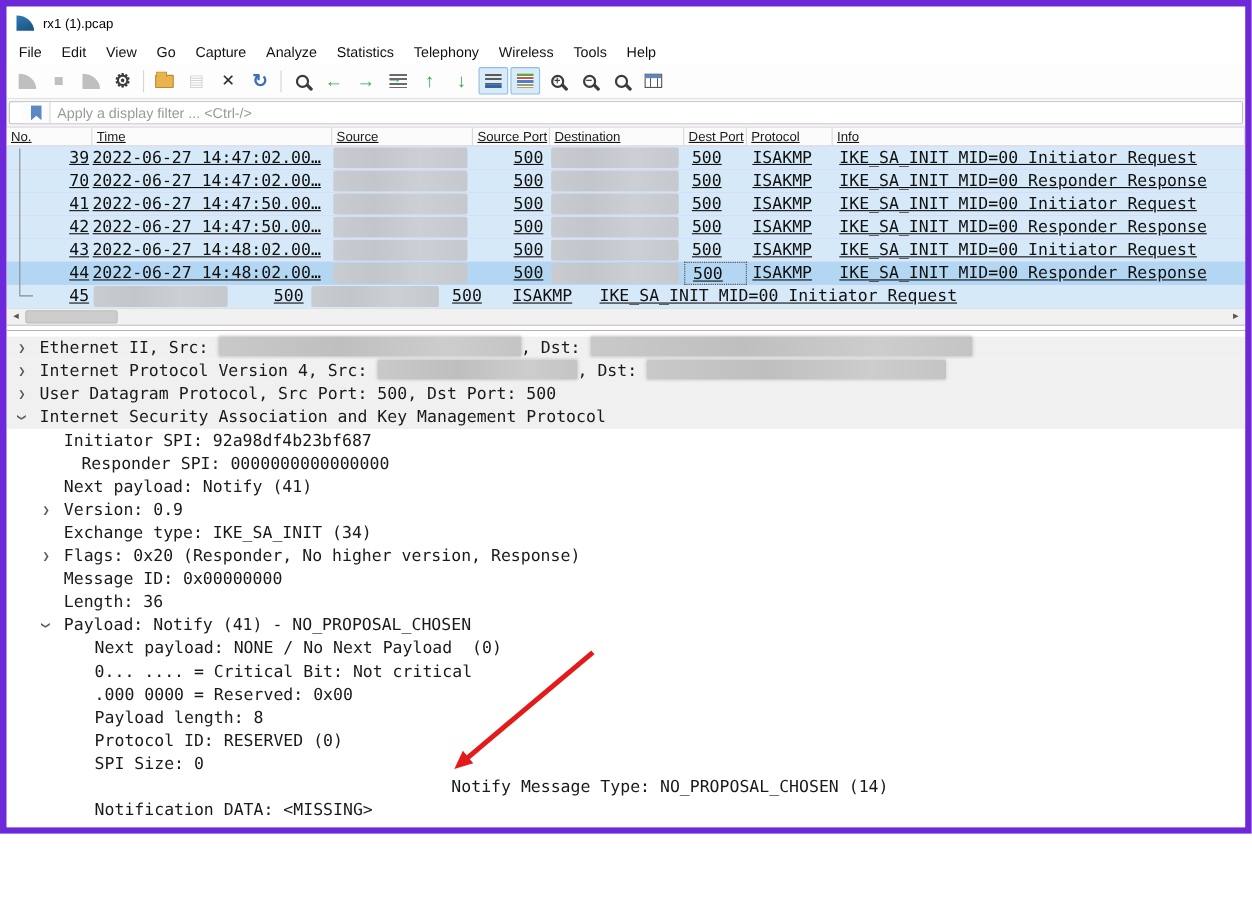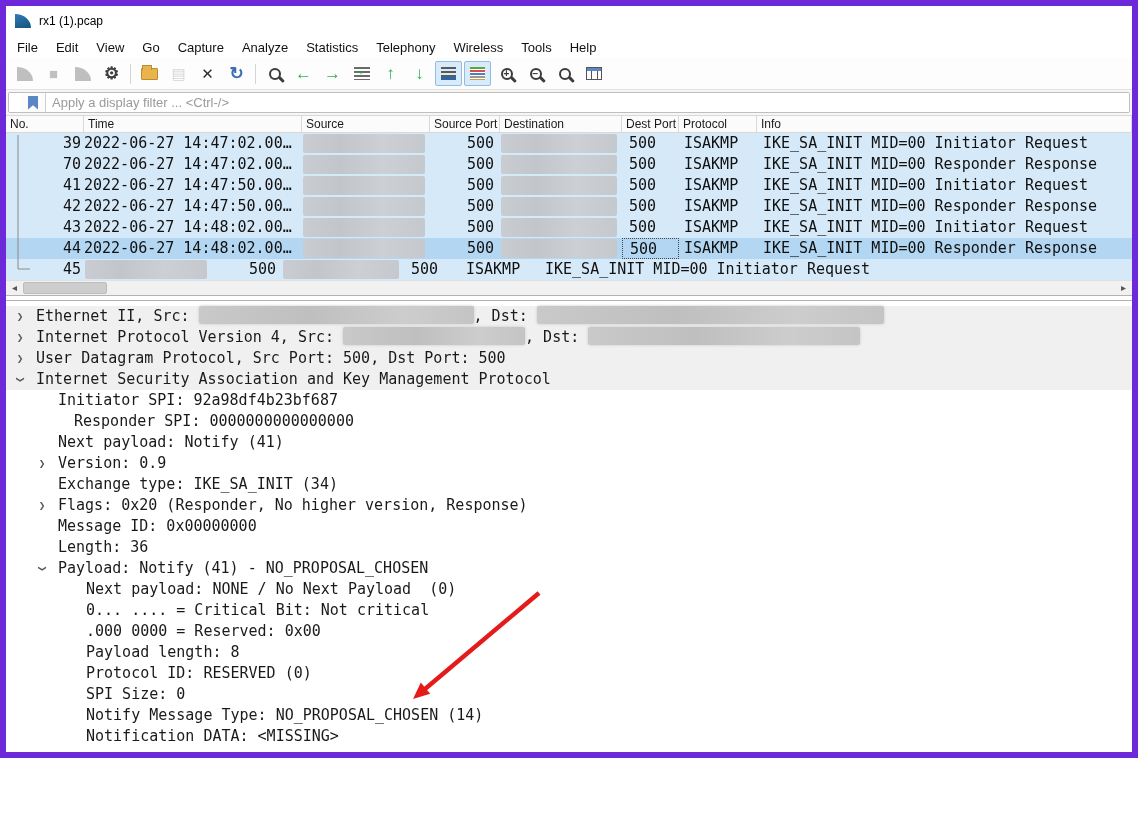--- a/index.html
+++ b/index.html
@@ -49,21 +49,21 @@
   .colsic:before { content:""; position:absolute; left:0; top:0; right:0; height:3px; background:#5b87c5; }
   
   .filterbar { height:26px; padding:2px 2px; background:#f6f6f6; border-bottom:1px solid #d8d8d8; display:flex; }
   .filterbox { flex:1; display:flex; border:1px solid #bfbfbf; background:#fff; border-radius:2px;padding-left:12px; }
   .bookmarkbtn { width:25px; border-right:1px solid #cfcfcf; display:flex; align-items:center; justify-content:center; background:#fcfcfc; }
   .bookmark { width:10px; height:14px; background:var(--bookmark_blue);
         clip-path:polygon(0 0,100% 0,100% 100%,50% 70%,0 100%); }
   .filterinput { flex:1; border:none; outline:none; font-size:13px; padding:0 6px; font-family:"Liberation Sans",sans-serif; }
   .filterinput::placeholder { color:#9a9a9a; }
   
-  .plist { position:relative; background:#f0abfc; }
+  .plist { position:relative; background:#f0abfc;text-decoration:underline; }
   .phead { display:flex; height:17px; background:#fbfbfb; border-bottom:1px solid #d9d9d9; font-size:12px; }
   .phcell { border-right:1px solid #d9d9d9; padding:1px 0 0 4px; white-space:nowrap; overflow:hidden; color:#1a1a1a; }
   .prows { position:relative; height:147px;
         font-family:"DejaVu Sans Mono","Liberation Mono",monospace; font-size:15px; }
   .prow { display:flex; height:21px; line-height:21px; background:var(--row_blue); white-space:nowrap; }
   .prow.selected { background:var(--row_selected); }
   .pcell { overflow:hidden; white-space:pre; }
   .pcell.num { text-align:right; padding-right:3px; }
   .pcell.sport { text-align:right; padding-right:6px; }
   .pcell.dport { padding-left:7px; }
@@ -313,21 +313,21 @@
       <div class="drow" style="padding-left: 52px;"><span class="dexp" style="left: 30px;">❯</span><span class="dseg">Flags: 0x20 (Responder, No higher version, Response)</span></div>
       <div class="drow" style="padding-left: 52px;"><span class="dseg">Message ID: 0x00000000</span></div>
       <div class="drow" style="padding-left: 52px;"><span class="dseg">Length: 36</span></div>
       <div class="drow" style="padding-left: 52px;"><span class="dexp open" style="left: 30px;">❯</span><span class="dseg">Payload: Notify (41) - NO_PROPOSAL_CHOSEN</span></div>
       <div class="drow" style="padding-left: 80px;"><span class="dseg">Next payload: NONE / No Next Payload  (0)</span></div>
       <div class="drow" style="padding-left: 80px;"><span class="dseg">0... .... = Critical Bit: Not critical</span></div>
       <div class="drow" style="padding-left: 80px;"><span class="dseg">.000 0000 = Reserved: 0x00</span></div>
       <div class="drow" style="padding-left: 80px;"><span class="dseg">Payload length: 8</span></div>
       <div class="drow" style="padding-left: 80px;"><span class="dseg">Protocol ID: RESERVED (0)</span></div>
       <div class="drow" style="padding-left: 80px;"><span class="dseg">SPI Size: 0</span></div>
-      <div class="drow" style="padding-left: 80px;"><span class="dseg">Notify Message Type: NO_PROPOSAL_CHOSEN (14)</span></div>
+      <div class="drow" style="padding-left: 80px; text-align: center;"><span class="dseg">Notify Message Type: NO_PROPOSAL_CHOSEN (14)</span></div>
       <div class="drow" style="padding-left: 80px;"><span class="dseg">Notification DATA: &lt;MISSING&gt;</span></div>
       <svg class="arrowsvg" width="1138" height="455">
       <line x1="533" y1="292" x2="419" y2="388" stroke="#e31b1b" stroke-width="4.5"></line>
       <polygon points="407,398 414.8,381.6 424.2,392.8" fill="#e31b1b"></polygon>
     </svg>
     </div>
 
   <div class="splitter2"></div>
 
   <div class="bytes">

